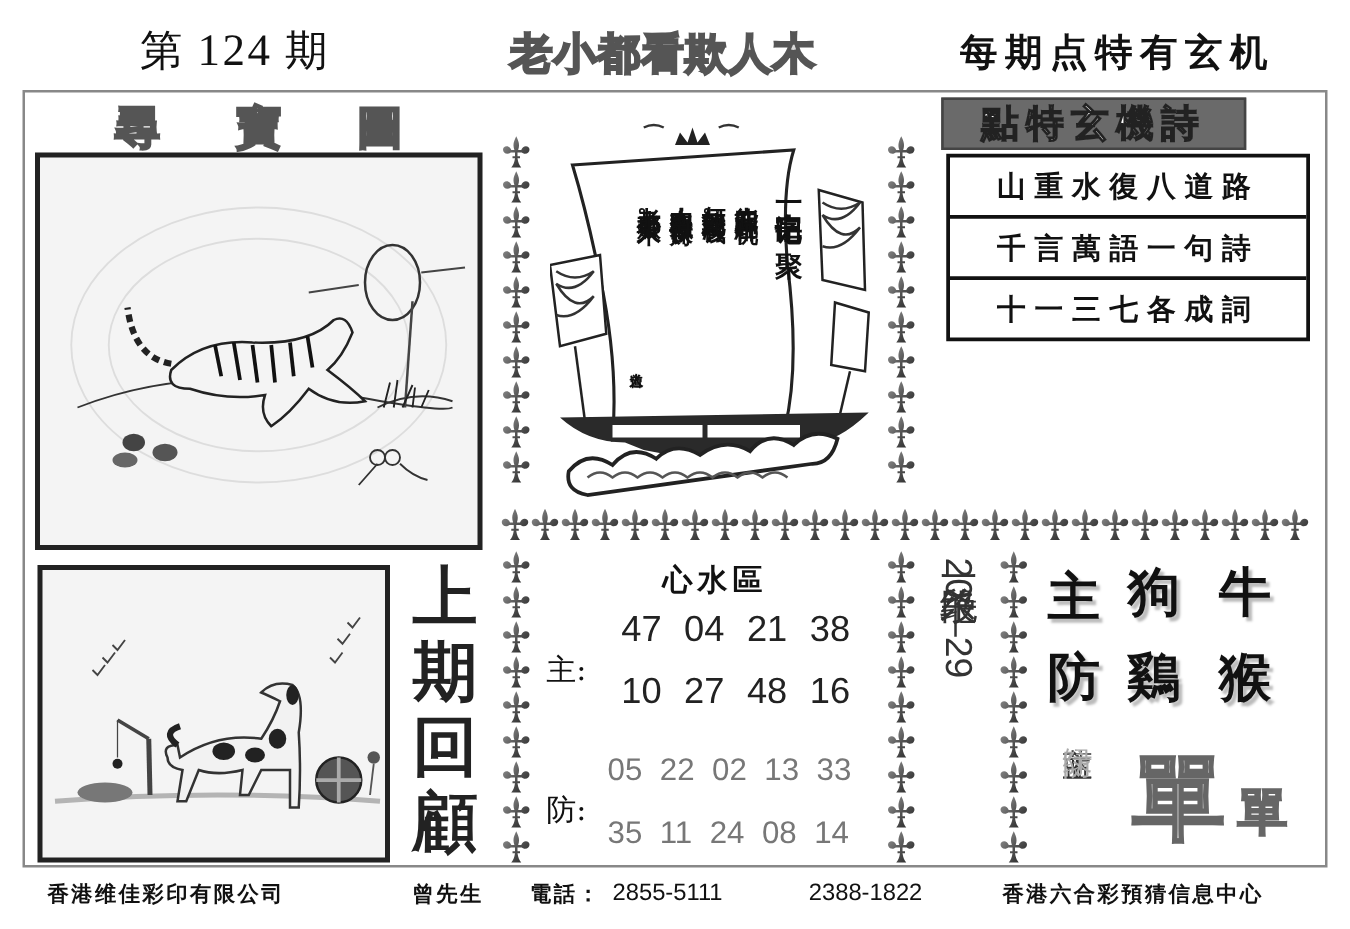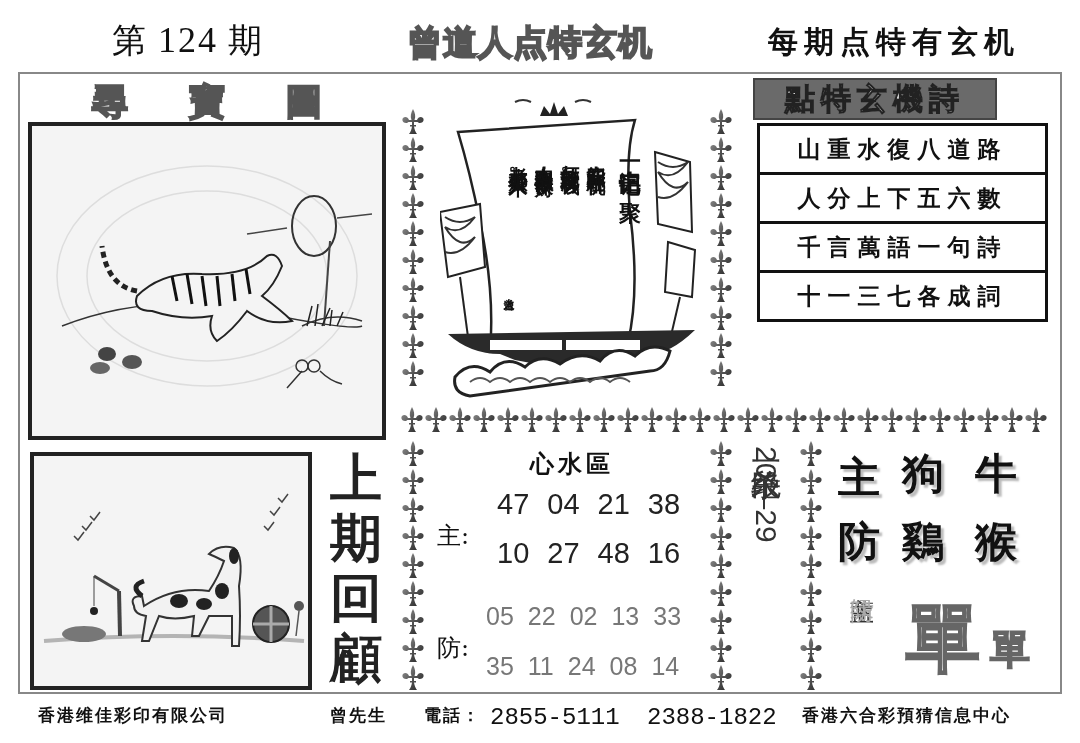--- a/index.html
+++ b/index.html
@@ -61,42 +61,42 @@
   .jue { left: 748px; top: 446px; writing-mode: vertical-rl; font-size: 30px; font-family: "Liberation Sans", "DejaVu Sans", sans-serif; color: #333; line-height: 36px; }
   .zodiac { font-size: 42px; font-weight: bold; font-family: "DejaVu Serif", serif; color: #111; text-shadow: 3px 3px 2px #bbb; }
   .zbl { left: 848px; top: 580px; writing-mode: vertical-rl; font-size: 24px; line-height: 28px; font-family: "DejaVu Serif", serif; }
   .zbl .z1 { color: #333; }
   .zbl .z2 { color: #aaa; }
   .dan-big { left: 906px; top: 590px; font-size: 74px; color: #fff; -webkit-text-stroke: 2px #666; font-weight: bold; font-family: "DejaVu Sans", sans-serif; }
   .dan-small { left: 990px; top: 622px; font-size: 40px; color: #fff; -webkit-text-stroke: 1.5px #666; font-weight: bold; font-family: "DejaVu Sans", sans-serif; }
 
   
   .footer { top: 704px; font-size: 17px; font-weight: bold; letter-spacing: 2px; font-family: "DejaVu Serif", serif; }
-  .footer .phone2 { font-family: Liberation Mono, monospace; letter-spacing: 0; font-size: 24px; font-weight: normal; }
+  .footer .phone2 { font-family: Liberation Sans, sans-serif; letter-spacing: 0; font-size: 19px; font-weight: normal; }
 </style>
 </head>
 <body>
 
 <svg width="0" height="0" style="position:absolute">
   <defs>
     <linearGradient id="fg" x1="0" y1="0" x2="1" y2="1">
       <stop offset="0" stop-color="#9a9a9a"></stop>
       <stop offset="0.5" stop-color="#555"></stop>
       <stop offset="1" stop-color="#222"></stop>
     </linearGradient>
     <symbol id="fleur" viewBox="0 0 24 28">
       <path d="M12 1 C14 5 15 8 13.5 12 L16 12 C17 9 20 8 22 10 C23.5 12 22 15 19 15 C18 15 17 14.5 16.5 14 L13 14 L13 17 L15 17 L15 18.5 L13 18.5 C13.5 22 14.5 24 16 26 L8 26 C9.5 24 10.5 22 11 18.5 L9 18.5 L9 17 L11 17 L11 14 L7.5 14 C7 14.5 6 15 5 15 C2 15 0.5 12 2 10 C4 8 7 9 8 12 L10.5 12 C9 8 10 5 12 1 Z" fill="url(#fg)"></path>
     </symbol>
   </defs>
 </svg>
 
 <div class="abs issue">
   <span>第</span><span class="num">124</span><span>期</span>
 </div>
-<div class="abs brand">曾道人点特玄机</div>
+<div class="abs brand">老小都看欺人木</div>
 <div class="abs slogan">每期点特有玄机</div>
 
 <div class="abs frame"></div>
 
 <div class="abs xunbao">
   <span>尋</span>
   <span>寶</span>
   <span>圖</span>
 </div>
 <div class="abs pic-box tiger-box">
@@ -447,21 +447,20 @@
     <div class="vcol">山寨相聚欲谋财，</div>
     <div class="vcol">老小都看欺人木。</div>
   </div>
   <div class="vsign">曾道人</div>
 </div>
 
 <div class="abs poem-panel">
   <div class="poem-header">點特玄機詩</div>
   <div class="poem-rows">
     <div class="poem-row">山重水復八道路</div>
-    <div class="poem-row">人分上下五六數</div>
     <div class="poem-row">千言萬語一句詩</div>
     <div class="poem-row">十一三七各成詞</div>
   </div>
 </div>
 
 <div class="abs zone-title">心水區</div>
 <div class="abs lbl" style="left:437px; top:520px;">主:</div>
 <div class="abs nums main" style="left:497px; top:488px;">
   <span>47</span>
   <span>04</span>

